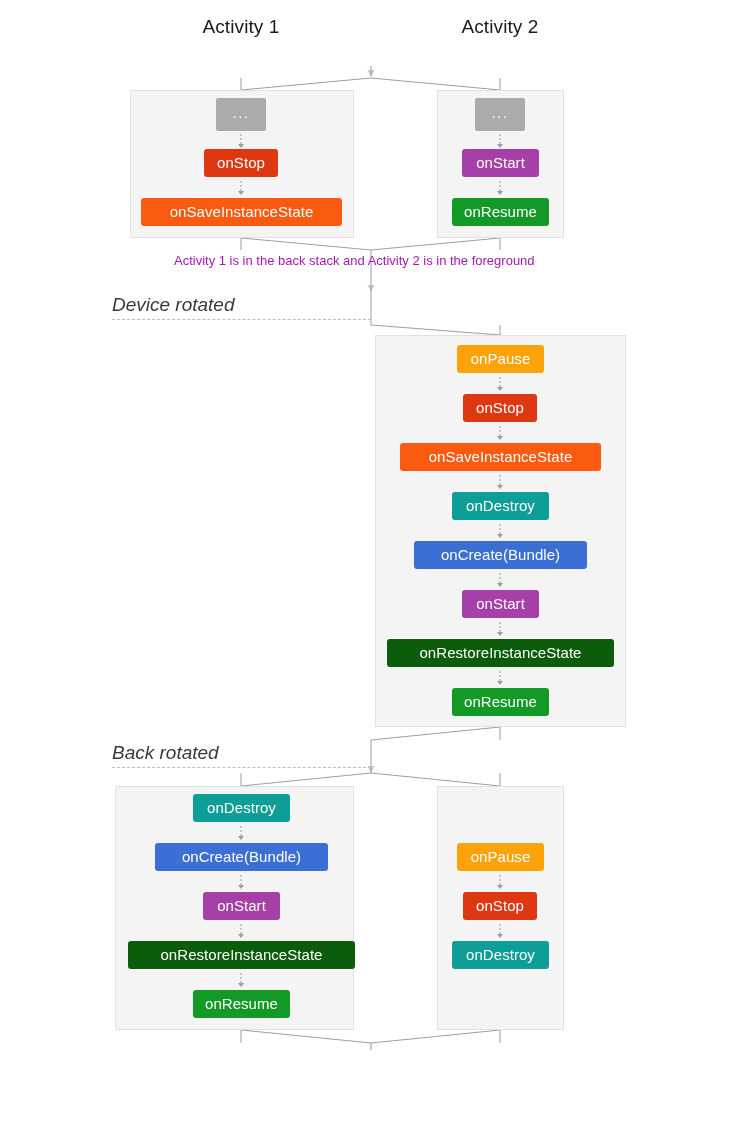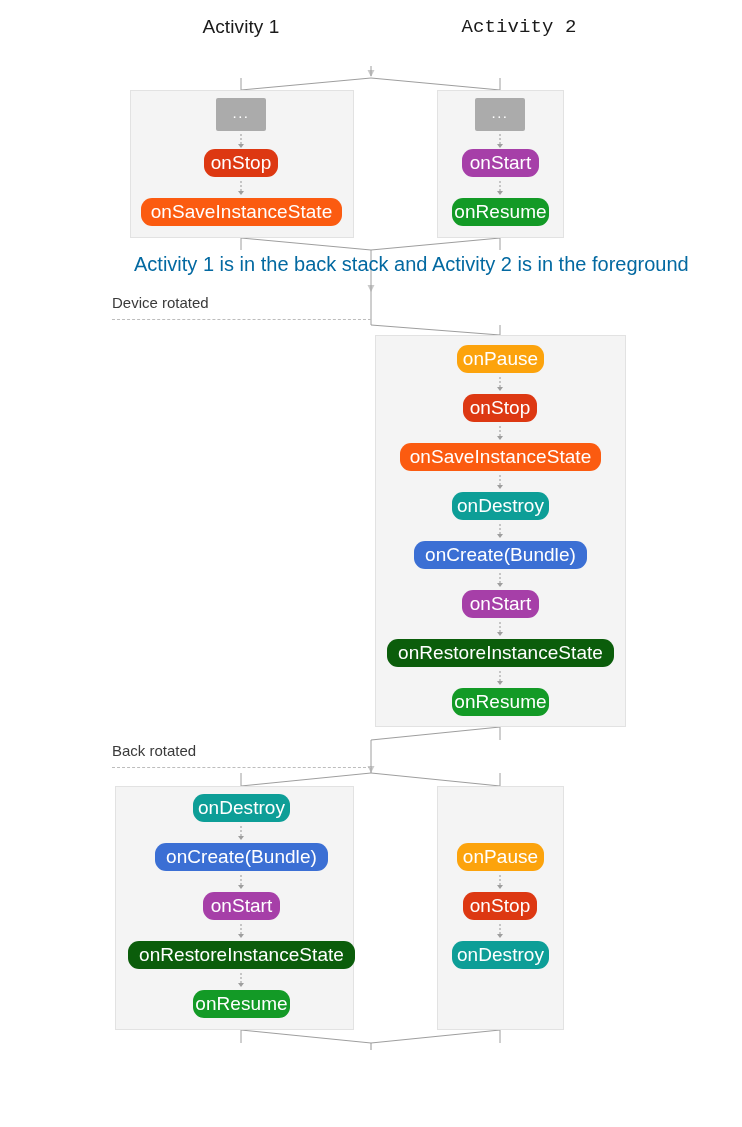--- a/index.html
+++ b/index.html
@@ -43,50 +43,52 @@
     background: #f4f4f4;
     border: 1px solid #e2e2e2;
     box-sizing: border-box;
   }
   .node {
     position: absolute;
     height: 28px;
     line-height: 28px;
     text-align: center;
     color: #ffffff;
-    font-size: 19px;
+    font-size: 15px;
     white-space: nowrap;
-    border-radius: 11px;
+    border-radius: 3px;
     box-sizing: border-box;
     letter-spacing: 0.05px;
   }
   .node.ellipsis {
     background: #ababab;
     color: #ffffff;
     font-size: 15px;
     letter-spacing: 1.5px;
     height: 33px;
     line-height: 30px;
     border-radius: 2px;
   }
   .arrow {
     position: absolute;
     width: 10px;
     height: 16px;
     overflow: visible;
   }
   .caption {
     position: absolute;
-    font-size: 20px;
-    color: #0369a1;
+    font-size: 13px;
+    color: #a21caf;
     white-space: nowrap;
+    margin-left: 40px;
   }
   .phase-label {
     position: absolute;
-    font-size: 15px;
+    font-size: 19px;
+    font-style: italic;
     color: #3a3a3a;
     white-space: nowrap;
   }
   .phase-rule {
     position: absolute;
     border-top: 1px dashed #bdbdbd;
     height: 0;
   }
 </style>
 </head>
@@ -130,21 +132,21 @@
 
     <g fill="#9e9e9e" stroke="none">
       <path d="M367.5 70 L374.5 70 L371 77 Z" opacity="0.55"></path>
       <path d="M367.5 285 L374.5 285 L371 292 Z" opacity="0.55"></path>
       <path d="M367.5 766 L374.5 766 L371 773 Z" opacity="0.55"></path>
       <rect x="370" y="1043" width="2" height="7" opacity="0.55"></rect>
     </g>
   </svg>
 
   <div class="col-title" style="left:141px; top:16px; width:200px;">Activity 1</div>
-  <div class="col-title" style="left:419px; top:16px; width:200px;font-family:Liberation Mono, monospace;">Activity 2</div>
+  <div class="col-title" style="left:400px; top:16px; width:200px;">Activity 2</div>
 
   <div class="panel" style="left:130px; top:90px; width:224px; height:148px;"></div>
 
   <div class="node ellipsis" style="left:216px; top:98px; width:50px;">...</div>
   <div class="arrow" style="left:236px; top:133px;">
     <svg width="10" height="16" viewBox="0 0 10 16">
         <g stroke="#9e9e9e" stroke-width="1.1" fill="none">
           <path d="M5 1 L5 3"></path>
           <path d="M5 5 L5 7"></path>
           <path d="M5 9 L5 11.5"></path>

